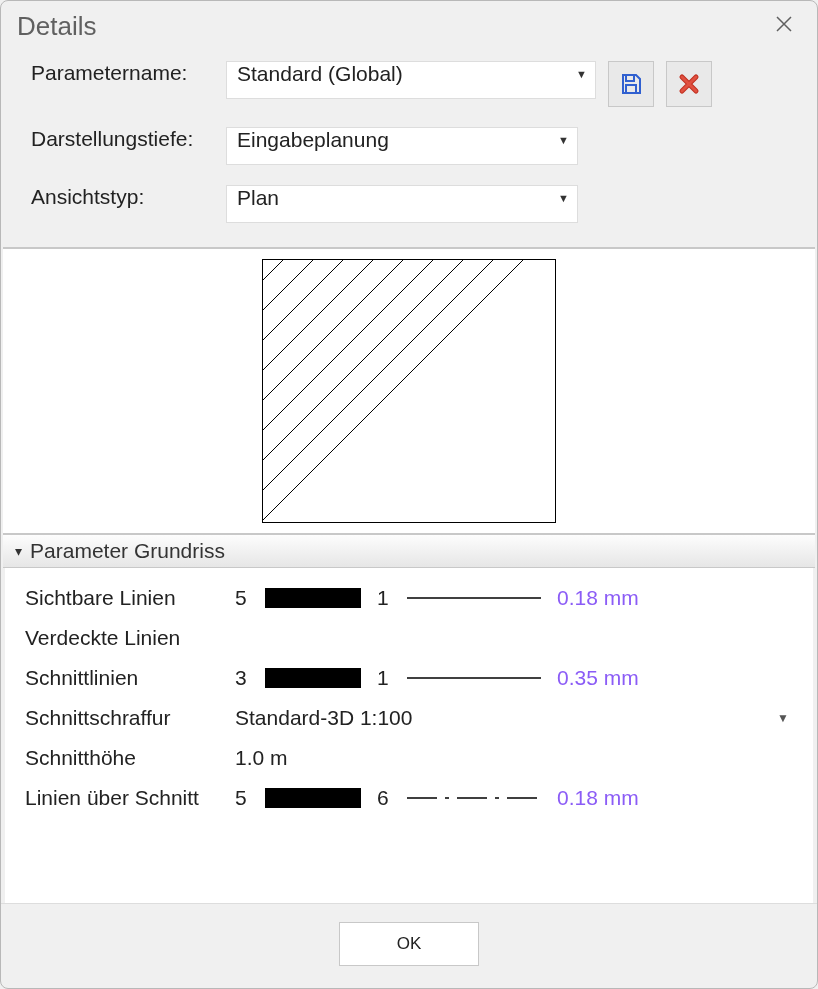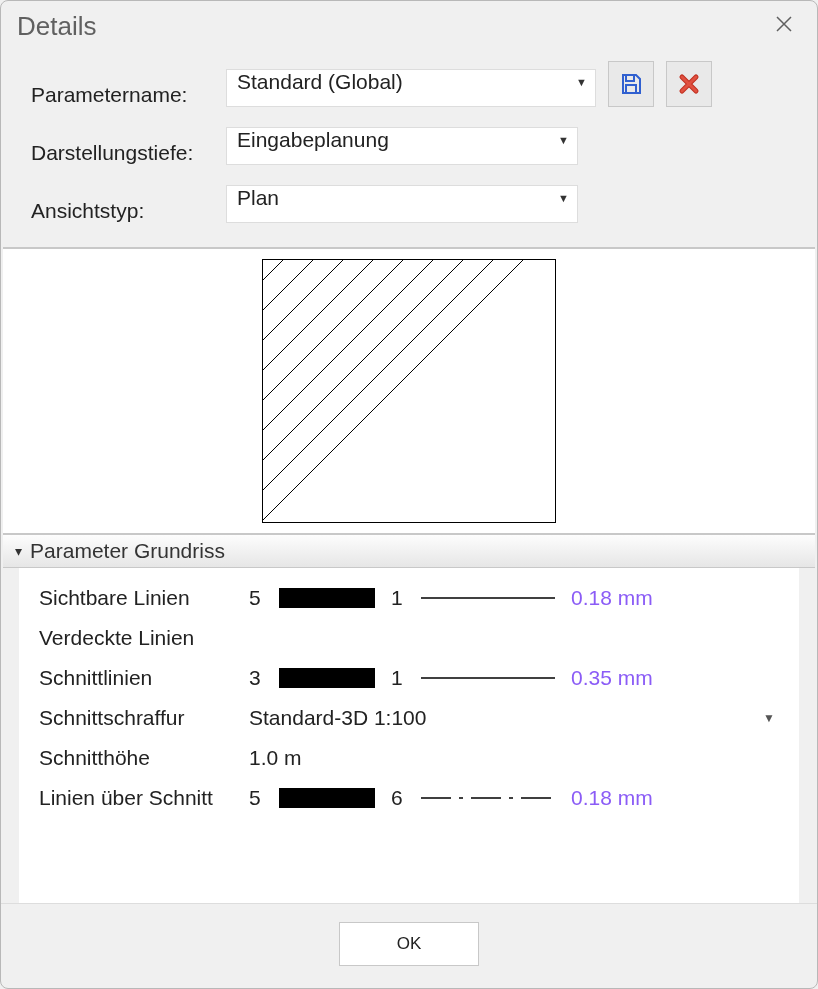--- a/index.html
+++ b/index.html
@@ -33,21 +33,21 @@
       font-size: 22px;
       color: #606060;
       cursor: pointer;
       padding: 4px 8px;
     }
     .top-form {
       padding: 12px 24px 16px 30px;
     }
     .form-row {
       display: flex;
-      align-items: flex-end;
+      align-items: flex-start;
       margin-bottom: 20px;
     }
     .form-row:last-child { margin-bottom: 8px; }
     .form-label {
       width: 195px;
       font-size: 21px;
       color: #222;
     }
     .combo {
       flex: 0 0 352px;
@@ -107,21 +107,21 @@
       gap: 8px;
       cursor: pointer;
       margin: 0 2px;
     }
     .section-header .chev {
       font-size: 14px;
     }
     .params {
       padding: 10px 16px 40px 20px;
       background: #fff;
-      margin: 0 18px;
+      margin: 0 4px;
       flex: 1;
     }
     .param-row {
       display: flex;
       align-items: center;
       height: 40px;
       font-size: 21px;
       color: #222;
     }
     .param-label {

